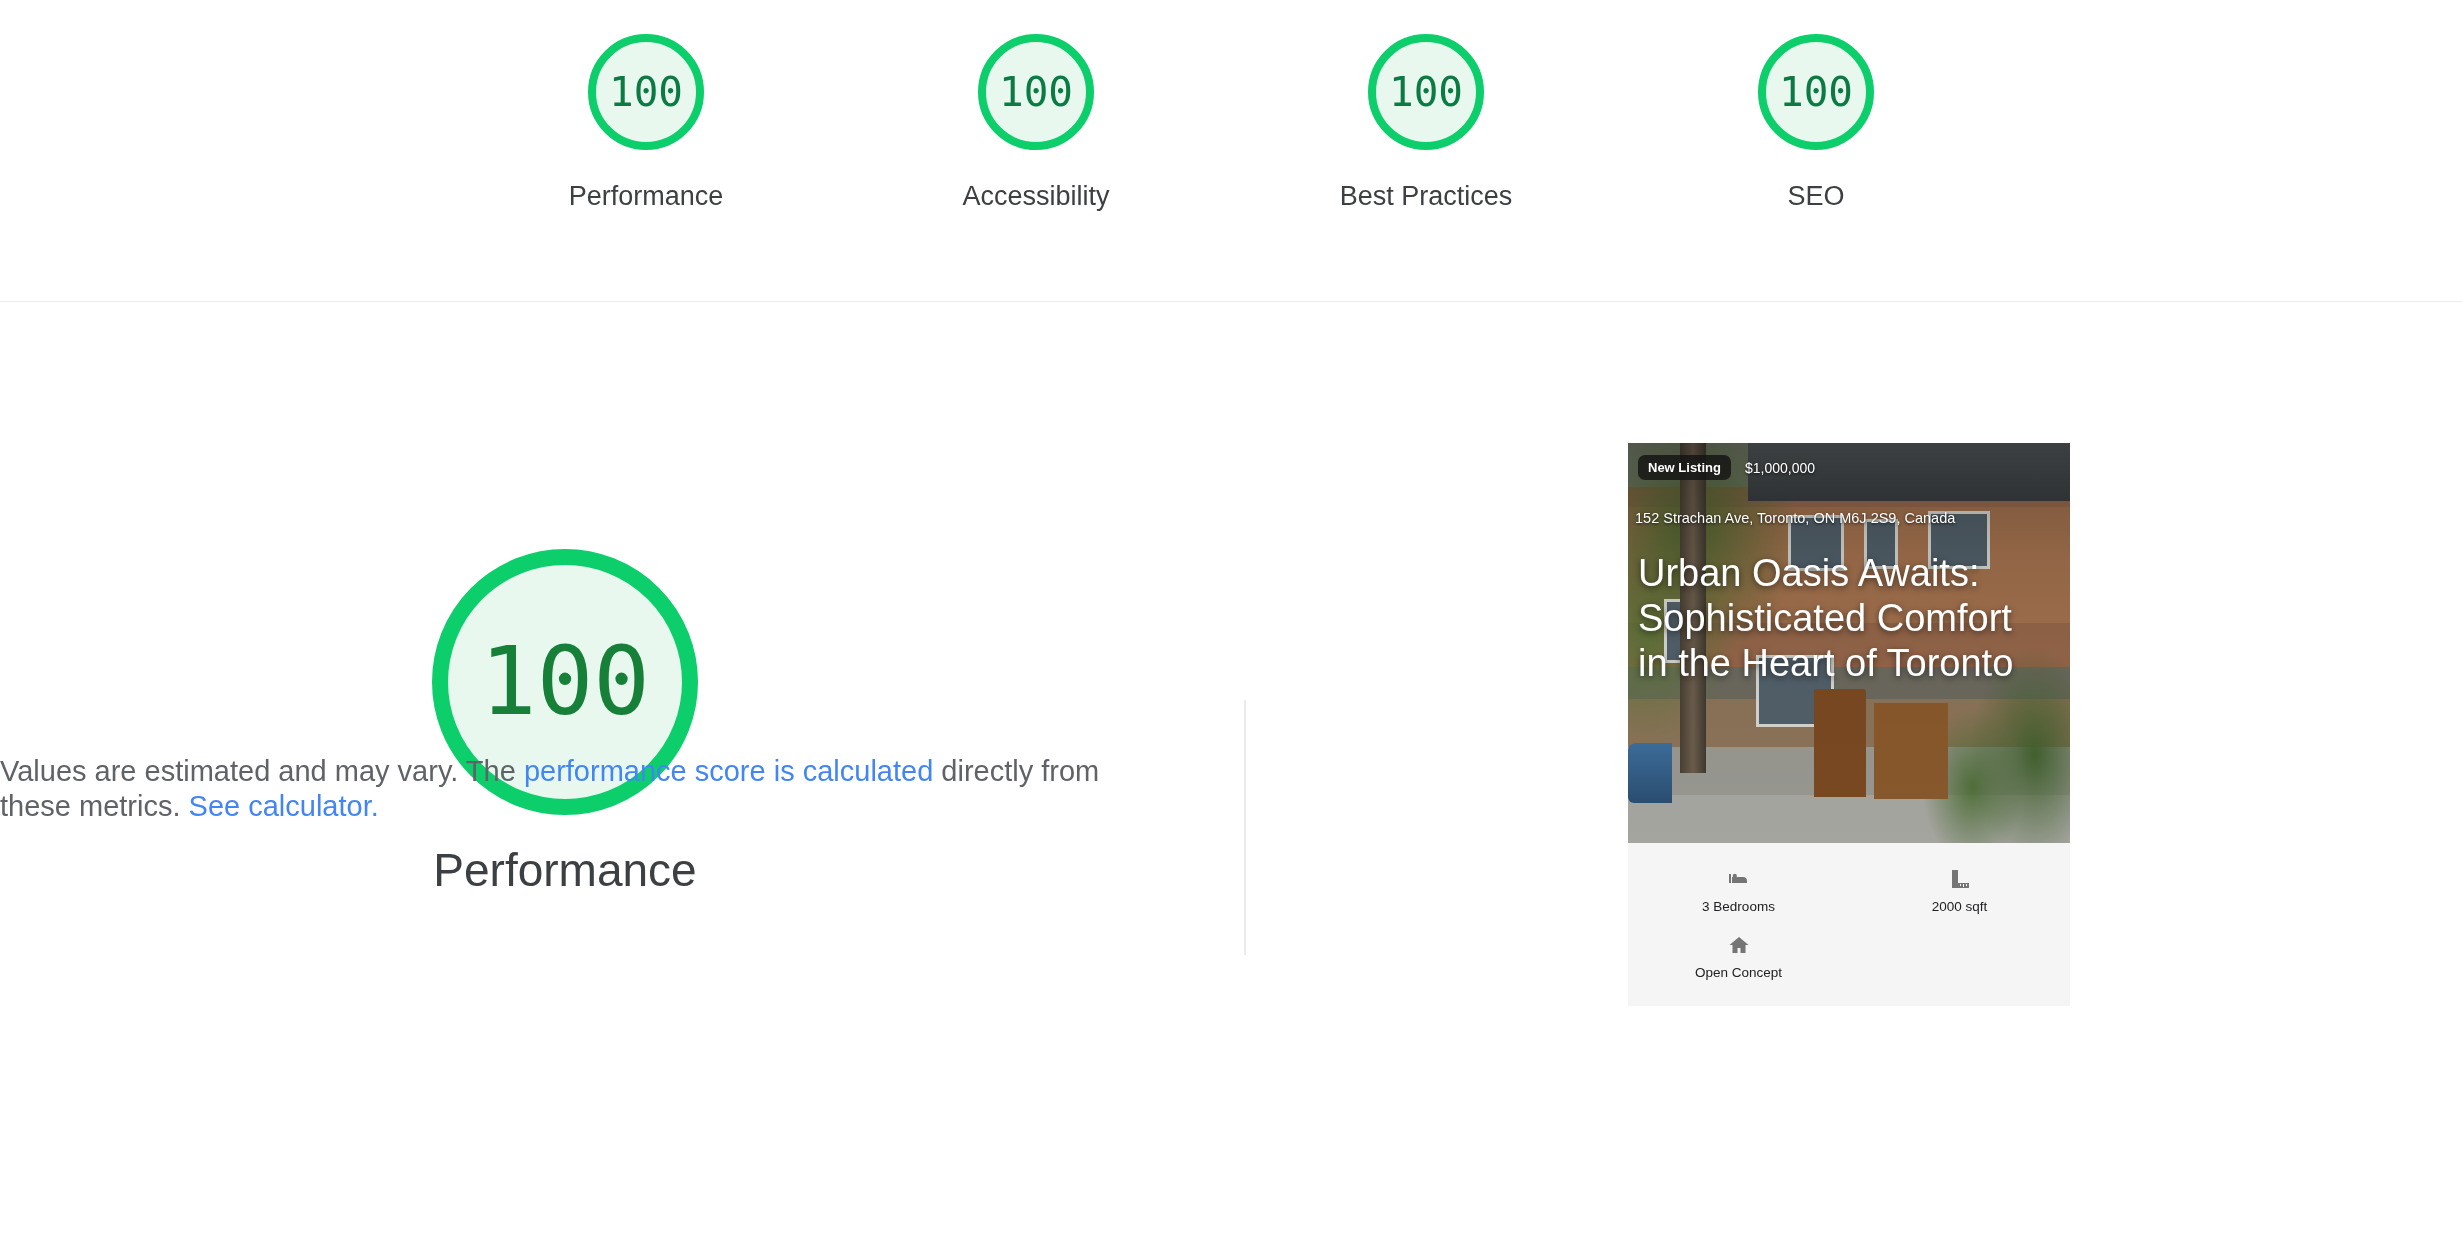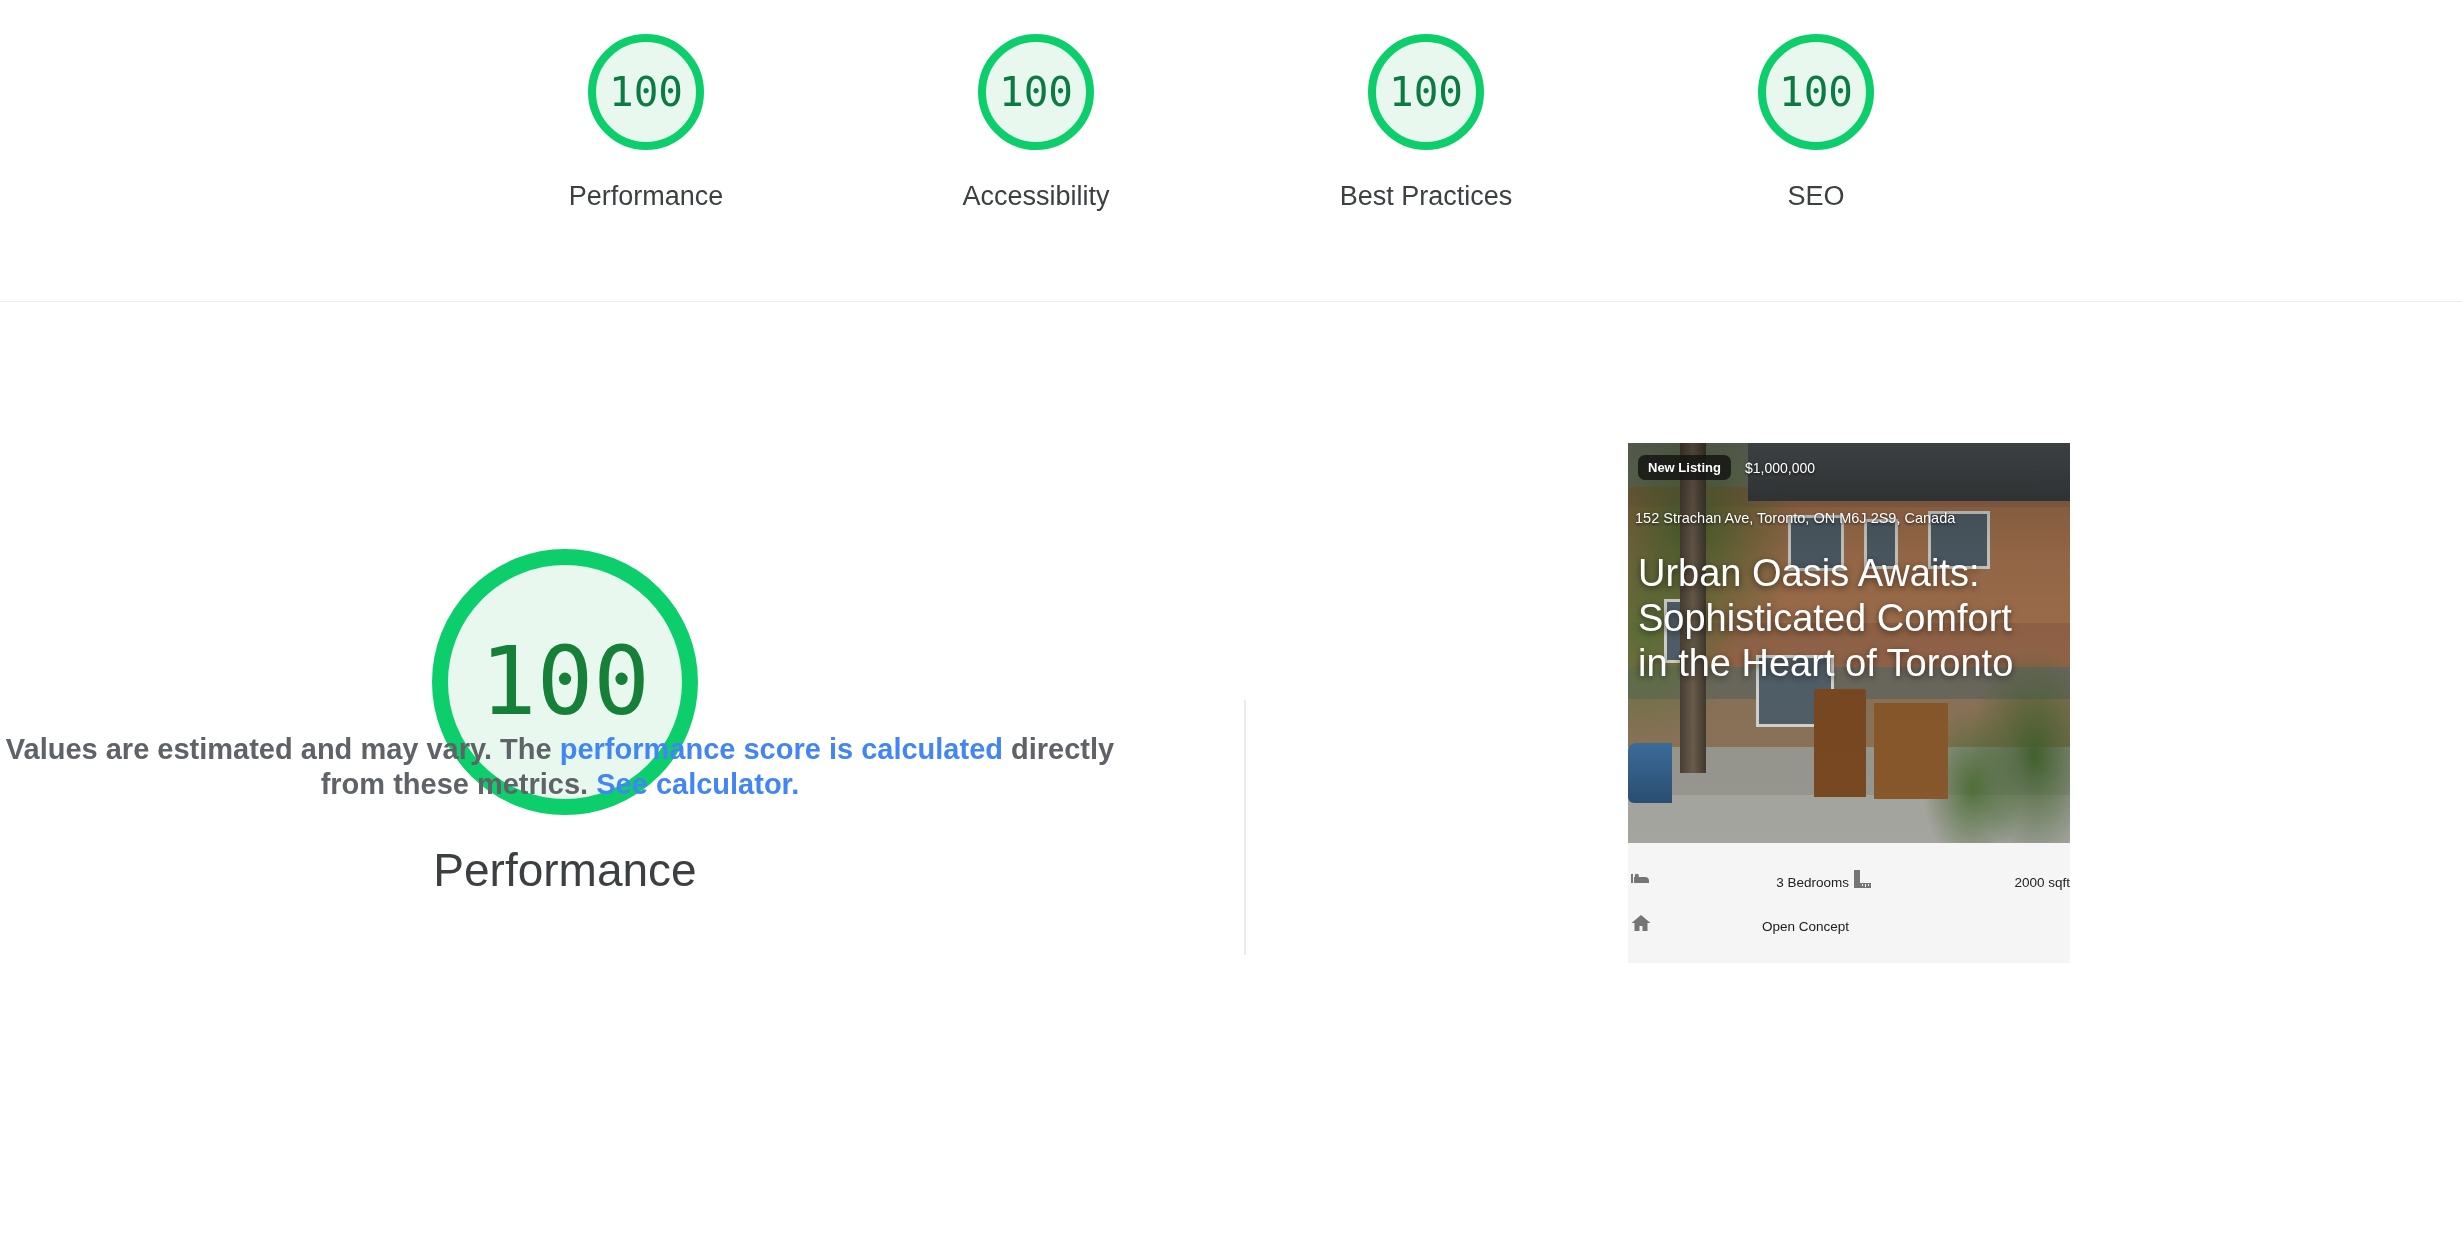--- a/index.html
+++ b/index.html
@@ -123,27 +123,26 @@
     font-size: 46px;
     line-height: 1.1;
     color: #3c4043;
     font-weight: 400;
     white-space: nowrap;
   }
 
   .metrics-note {
     position: absolute;
     left: 0;
-    top: 430px;
+    top: 452px;
     width: 1120px;
-    text-align: center;
+    text-align: left;
     font-size: 29px;
     line-height: 1.22;
     color: #5f6368;
-    font-weight: bold;
   }
   .metrics-note a {
     color: #4285f4;
     text-decoration: none;
   }
 
   .vr-divider {
     position: absolute;
     left: 1244px;
     top: 398px;
@@ -292,20 +291,21 @@
   .features-grid {
     width: 442px;
     background: #f5f5f5;
     display: grid;
     grid-template-columns: 1fr 1fr;
     padding: 14px 0 18px 0;
     box-sizing: border-box;
   }
   .feature-cell {
     display: flex;
+    flex-direction: column;
     align-items: center;
     padding: 9px 0 9px 0;
     justify-content: space-between;
   }
   .feature-icon {
     width: 26px;
     height: 26px;
     display: flex;
     align-items: center;
     justify-content: center;

